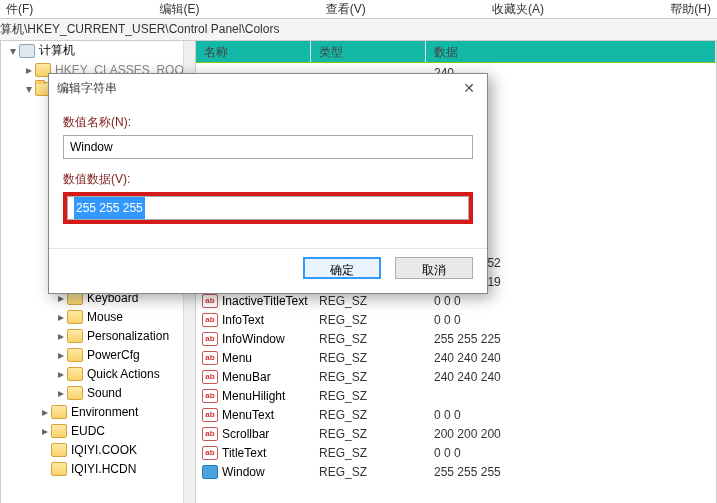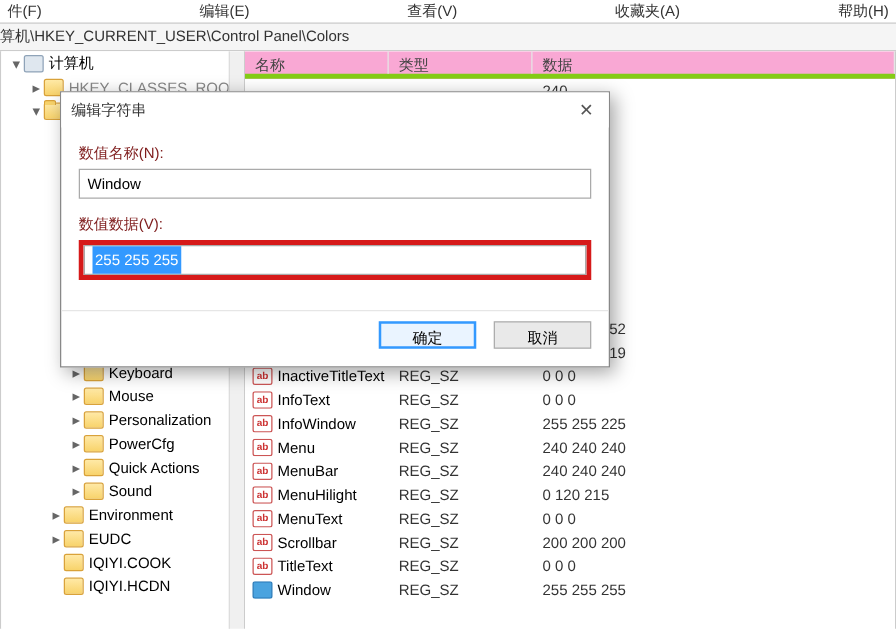--- a/index.html
+++ b/index.html
@@ -19,21 +19,21 @@
 .tree { width: 195px; border-right: 1px solid #ccc; overflow: hidden; background: #fff; position: relative; }
 .tree-row { display: flex; align-items: center; height: 19px; padding-left: 4px; white-space: nowrap; }
 .tw { width: 12px; text-align: center; color: #666; display: inline-block; }
 .fold { width: 16px; height: 14px; background: linear-gradient(#ffe9a6,#f8d36b); border: 1px solid #d9a23a; border-radius: 2px; margin-right: 4px; display: inline-block; position: relative; }
 .fold.open::before { content:""; position:absolute; left:-1px; top:-3px; width:8px; height:3px; background:#f8d36b; border:1px solid #d9a23a; border-bottom:none; border-radius:2px 2px 0 0;}
 .comp { width:16px; height:14px; background:#dfe7ef; border:1px solid #8fa3b8; border-radius:2px; margin-right:4px; display:inline-block; }
 .tree-scroll { position:absolute; right:0; top:0; bottom:0; width:12px; background:#f0f0f0; border-left:1px solid #ddd; }
 
 
 .list { flex: 1; overflow: hidden; background:#fff; }
-.list-header { display:flex; height:22px; border-bottom:4px solid #84cc16; background:#f9a8d4; }
+.list-header { display:flex; height:22px; border-bottom:1px solid #84cc16; background:#14b8a6; }
 .list-header div { padding-left:8px; line-height:22px; color:#444; border-right:1px solid #e5e5e5; }
 .col1 { width:115px; } .col2 { width:115px; } .col3 { flex:1; }
 .list-body { overflow:hidden; }
 .list-row { display:flex; height:19px; align-items:center; }
 .list-row .c1 { width:115px; display:flex; align-items:center; padding-left:6px; gap:4px; overflow:hidden;text-align:right; }
 .list-row .c2 { width:115px; padding-left:8px; color:#333; }
 .list-row .c3 { flex:1; padding-left:8px; color:#333; }
 .ab { width:16px; height:14px; background:#fff; border:1px solid #c55; border-radius:2px; display:inline-flex; align-items:center; justify-content:center; }
 .ab::after { content:"ab"; font-size:8px; color:#c33; font-weight:bold; }
 .ico-win { width:16px; height:14px; background:#4aa3df; border:1px solid #2b7bb9; border-radius:2px; display:inline-block; }
@@ -278,21 +278,20 @@
           </div>
           <div class="c2">REG_SZ</div>
           <div class="c3">240 240 240</div>
         </div>
         <div class="list-row">
           <div class="c1">
             <span class="ab"></span>
             <span>MenuHilight</span>
           </div>
           <div class="c2">REG_SZ</div>
-          <div class="c3">0 120 215</div>
         </div>
         <div class="list-row">
           <div class="c1">
             <span class="ab"></span>
             <span>MenuText</span>
           </div>
           <div class="c2">REG_SZ</div>
           <div class="c3">0 0 0</div>
         </div>
         <div class="list-row">

